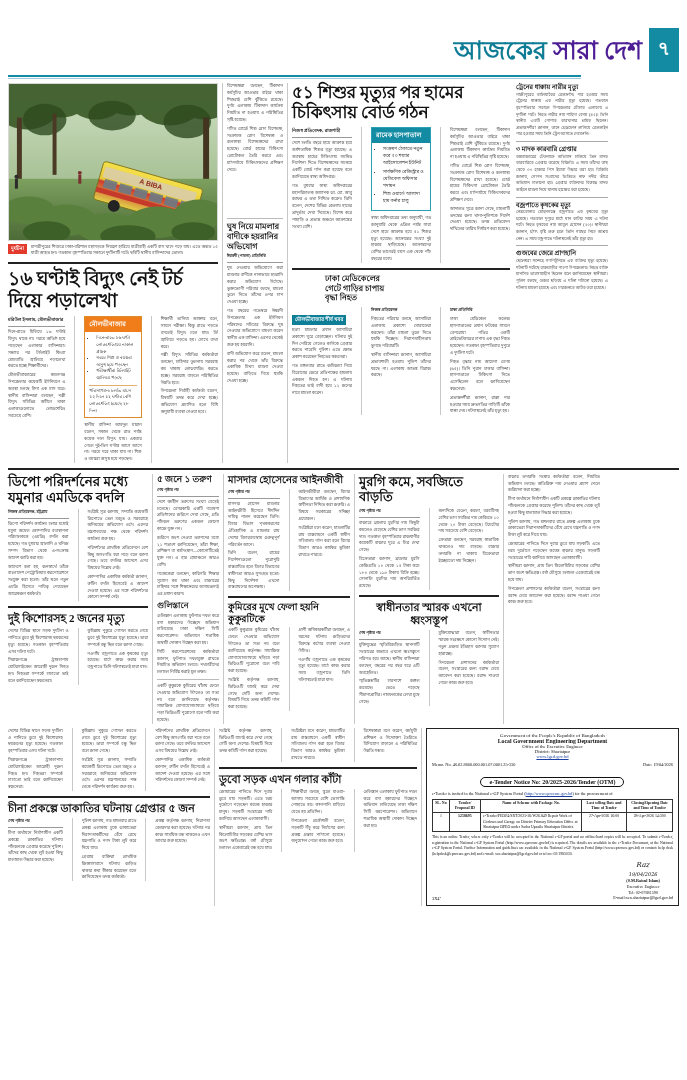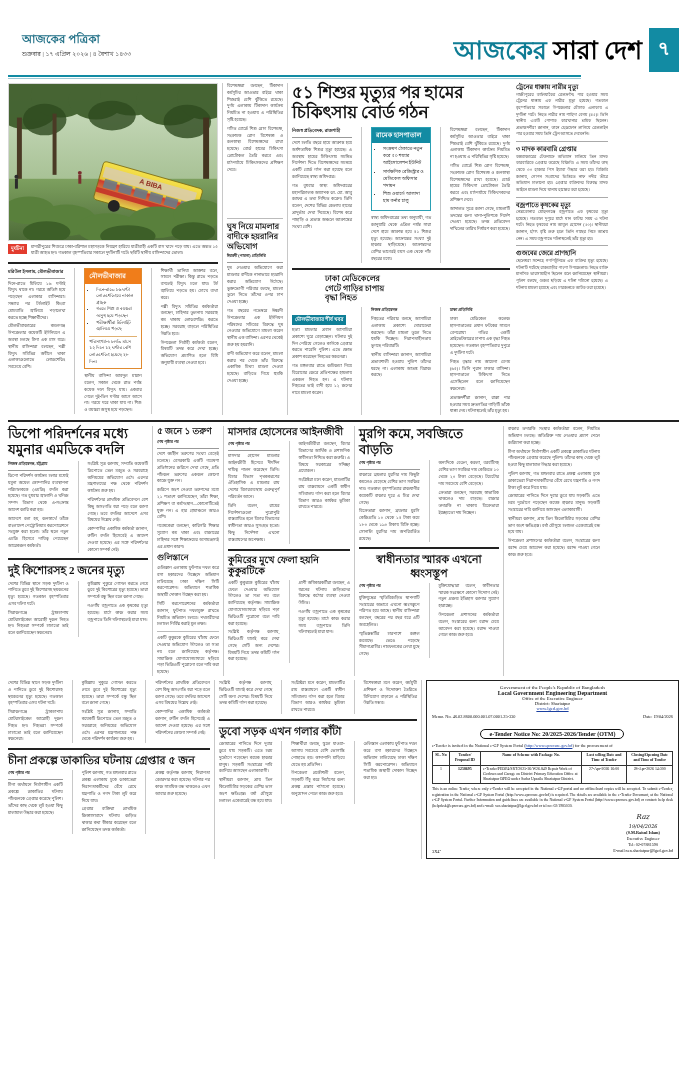--- a/index.html
+++ b/index.html
@@ -12,21 +12,21 @@
   }
   .sheet{position:absolute;left:8px;top:28px;right:8px;bottom:10px;background:#fff;}
 
   
   .masthead{display:flex;align-items:stretch;height:44px;}
   .mh-left{width:196px;padding:5px 0 0 14px;box-sizing:border-box;}
   .mh-logo{font-size:11.5px;font-weight:bold;color:#1f6f86;letter-spacing:.2px;line-height:1.1;}
   .mh-date{font-size:6px;color:#2b2b2b;margin-top:3px;letter-spacing:.1px;}
   .mh-center{flex:1;display:flex;align-items:center;justify-content:flex-end;gap:0;padding-right:0;}
   .mh-title{font-size:25px;font-weight:bold;color:#0e7c94;line-height:1;white-space:nowrap;}
-  .mh-title .t2{color:#000000;font-weight:bold;margin-top:16px;}
+  .mh-title .t2{color:#4c1d95;font-weight:bold;margin-top:16px;}
   .mh-pageno{width:30px;height:44px;background:#128ba3;color:#fff;font-size:19px;
     display:flex;align-items:center;justify-content:center;margin-left:7px;font-weight:bold;}
   .mh-right{width:92px;}
   .mh-sondesh{background:#128ba3;color:#fff;text-align:center;font-size:9px;font-weight:bold;
     padding:3px 0 3px 0;margin-left:6px;}
   .mh-rule{height:2px;background:#128ba3;margin:3px 0 0 0;}
   .mh-rule2{height:1px;background:#9fc9d4;margin-top:1px;}
 
   
   .body-grid{display:flex;gap:0;margin-top:4px;}
@@ -99,24 +99,20 @@
   .b{font-weight:bold;}
   .center{text-align:center;}
 </style>
 </head>
 <body>
 
 <div class="page">
  <div class="sheet">
 
   <div class="masthead">
-    <div class="mh-left">
-      <div class="mh-logo">আজকের পত্রিকা</div>
-      <div class="mh-date">শুক্রবার | ১৭ এপ্রিল ২০২৬ | ৪ বৈশাখ ১৪৩৩</div>
-    </div>
     <div class="mh-center">
       <div class="mh-title">
         <span>আজকের</span>
         <span class="t2">সারা দেশ</span>
       </div>
       <div class="mh-pageno">৭</div>
     </div>
   </div>
   <div style="display:flex;">
     <div style="flex:1;">
@@ -209,20 +205,21 @@
               </g>
         </svg>
         <div class="cap-row">
           <span class="cap-tag">দুর্ঘটনা</span>
           <span class="cap-txt">মাদারীপুরের শিবচরে ঢাকা-বরিশাল মহাসড়কে নিয়ন্ত্রণ হারিয়ে যাত্রীবাহী একটি বাস খাদে পড়ে যায়। এতে অন্তত ১৫ যাত্রী আহত হন। গতকাল বৃহস্পতিবার সকালে দুর্ঘটনাটি ঘটে। ছবিটি স্থানীয় বাসিন্দাদের তোলা।</span>
         </div>
       </div>
 
       <div class="hr-thick"></div>
 
+      <h1 class="hl">১৬ ঘণ্টাই বিদ্যুৎ নেই টর্চ দিয়ে পড়ালেখা</h1>
 
       <div style="display:flex;gap:5px;margin-top:2px;">
         <div style="width:62px;">
           <div class="byline">মরিউল ইসলাম, মৌলভীবাজার</div>
           <div class="byline-rule"></div>
           <div class="txt">দিনে-রাতে মিলিয়ে ১৬ ঘণ্টাই বিদ্যুৎ থাকে না। গরমে অতিষ্ঠ হয়ে পড়েছেন এলাকার বাসিন্দারা। সন্ধ্যার পর টর্চলাইট কিংবা মোমবাতি জ্বালিয়ে পড়ালেখা করতে হচ্ছে শিক্ষার্থীদের।</div>
           <div class="txt" style="margin-top:2px;">মৌলভীবাজারের কমলগঞ্জ উপজেলার কয়েকটি ইউনিয়নে এ অবস্থা চলছে টানা এক মাস ধরে। স্থানীয় বাসিন্দারা বলছেন, পল্লী বিদ্যুৎ সমিতির অধীনে থাকা এলাকাগুলোতে লোডশেডিং সবচেয়ে বেশি।</div>
         </div>
         <div class="vline"></div>
         <div style="width:62px;">

